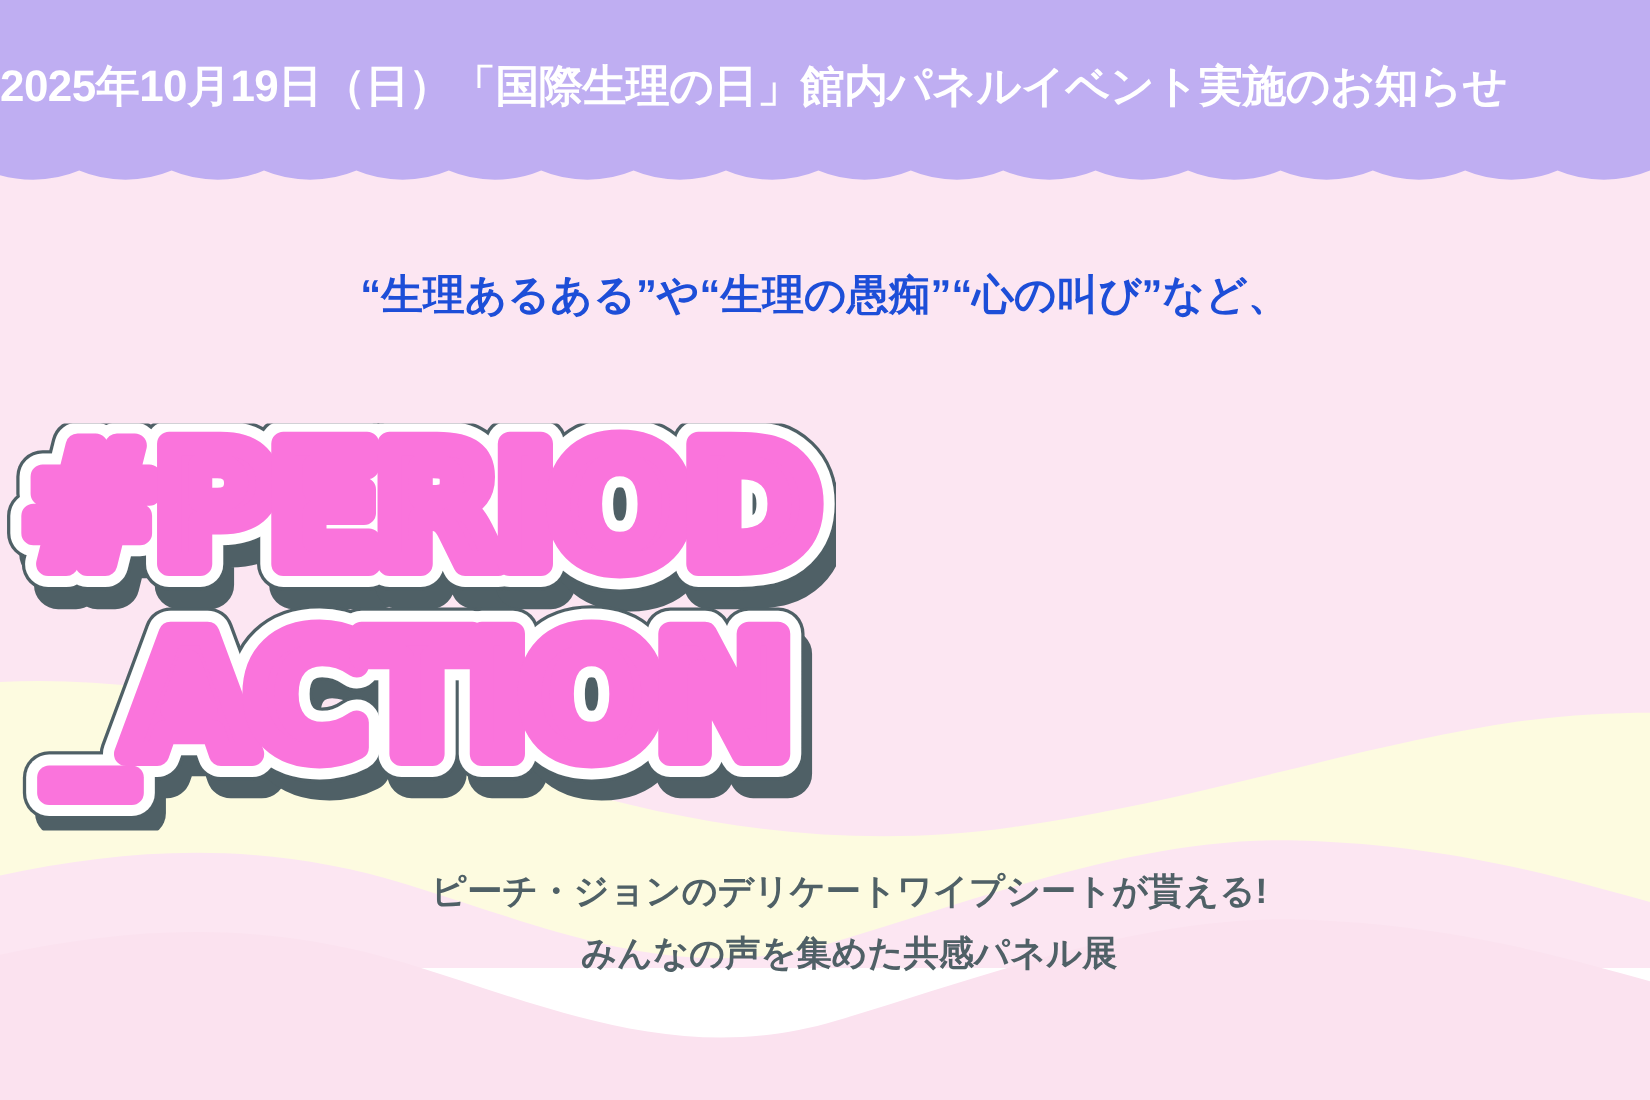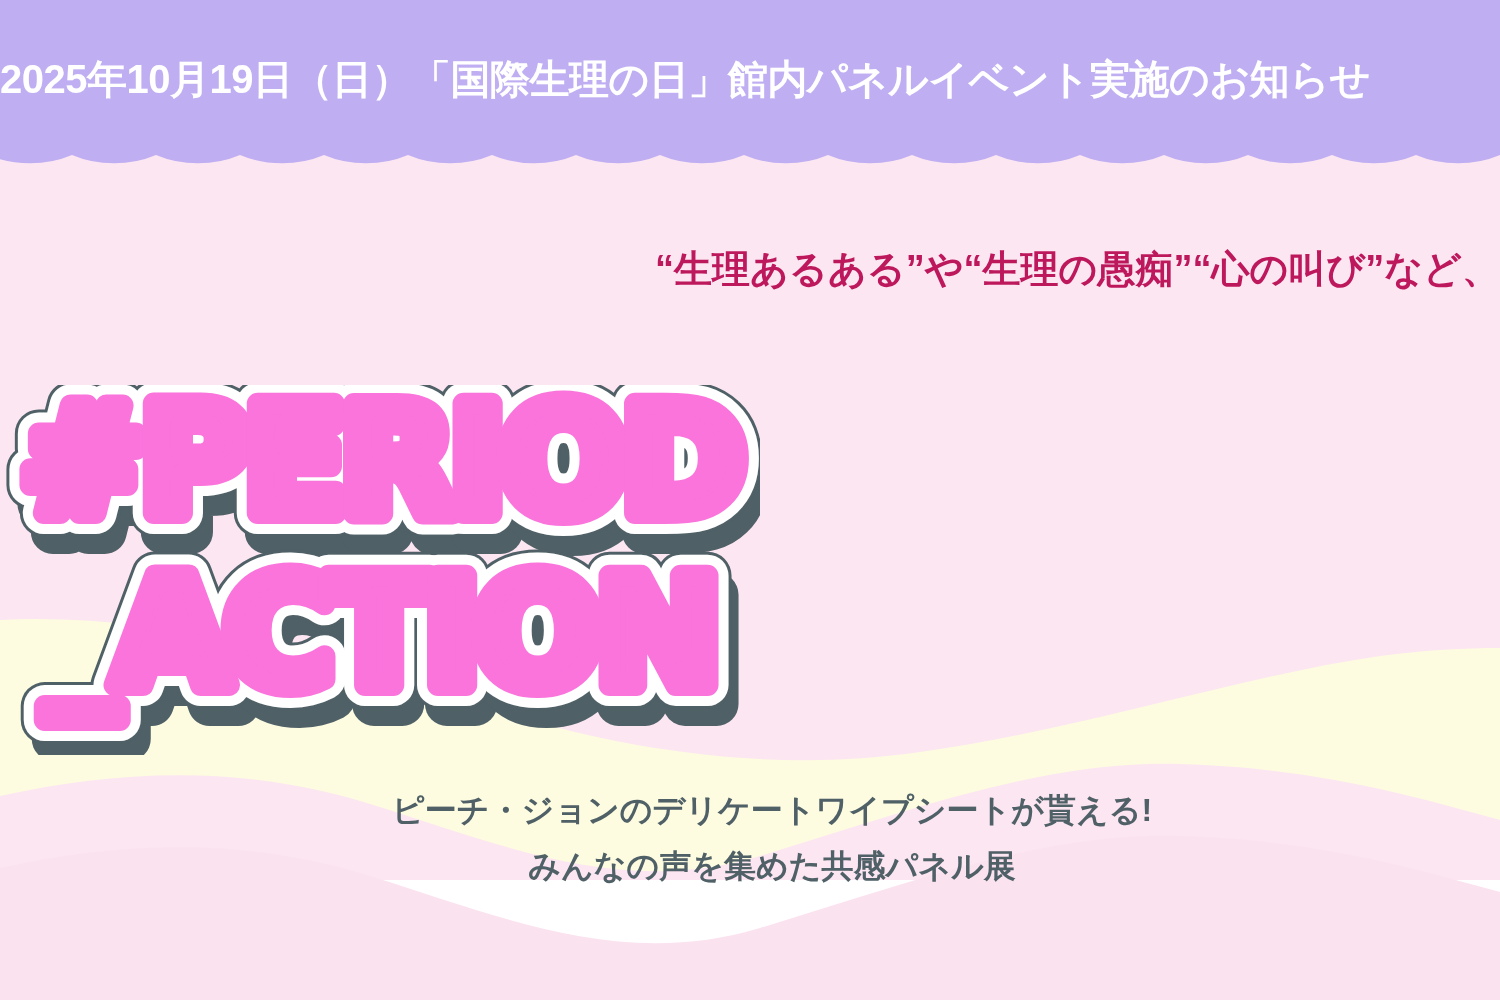--- a/index.html
+++ b/index.html
@@ -148,21 +148,21 @@
                A 84 62 0 0 1 240,155
                A 84 62 0 0 1 156,155
                A 84 62 0 0 1 72,155
                A 84 62 0 0 1 -12,155
                L0,155 Z" fill="#BFAEF2"></path>
     </svg>
   </div>
 
   <h1 class="header-title" style="color: rgb(255, 255, 255);">2025年10月19日（日）「国際生理の日」館内パネルイベント実施のお知らせ</h1>
 
-  <div class="lead-copy" style="color: #be185d; text-align: right;">
+  <div class="lead-copy" style="color: #1d4ed8;">
     <span class="line">“生理あるある”や“生理の愚痴”“心の叫び”など、</span>
   </div>
 
   <div class="logo-block">
     <div class="logo-svg-wrap">
       <svg width="760" height="370" viewBox="0 0 760 370" xmlns="http://www.w3.org/2000/svg">
         <defs>
 
           <style>
             .bub-text{

